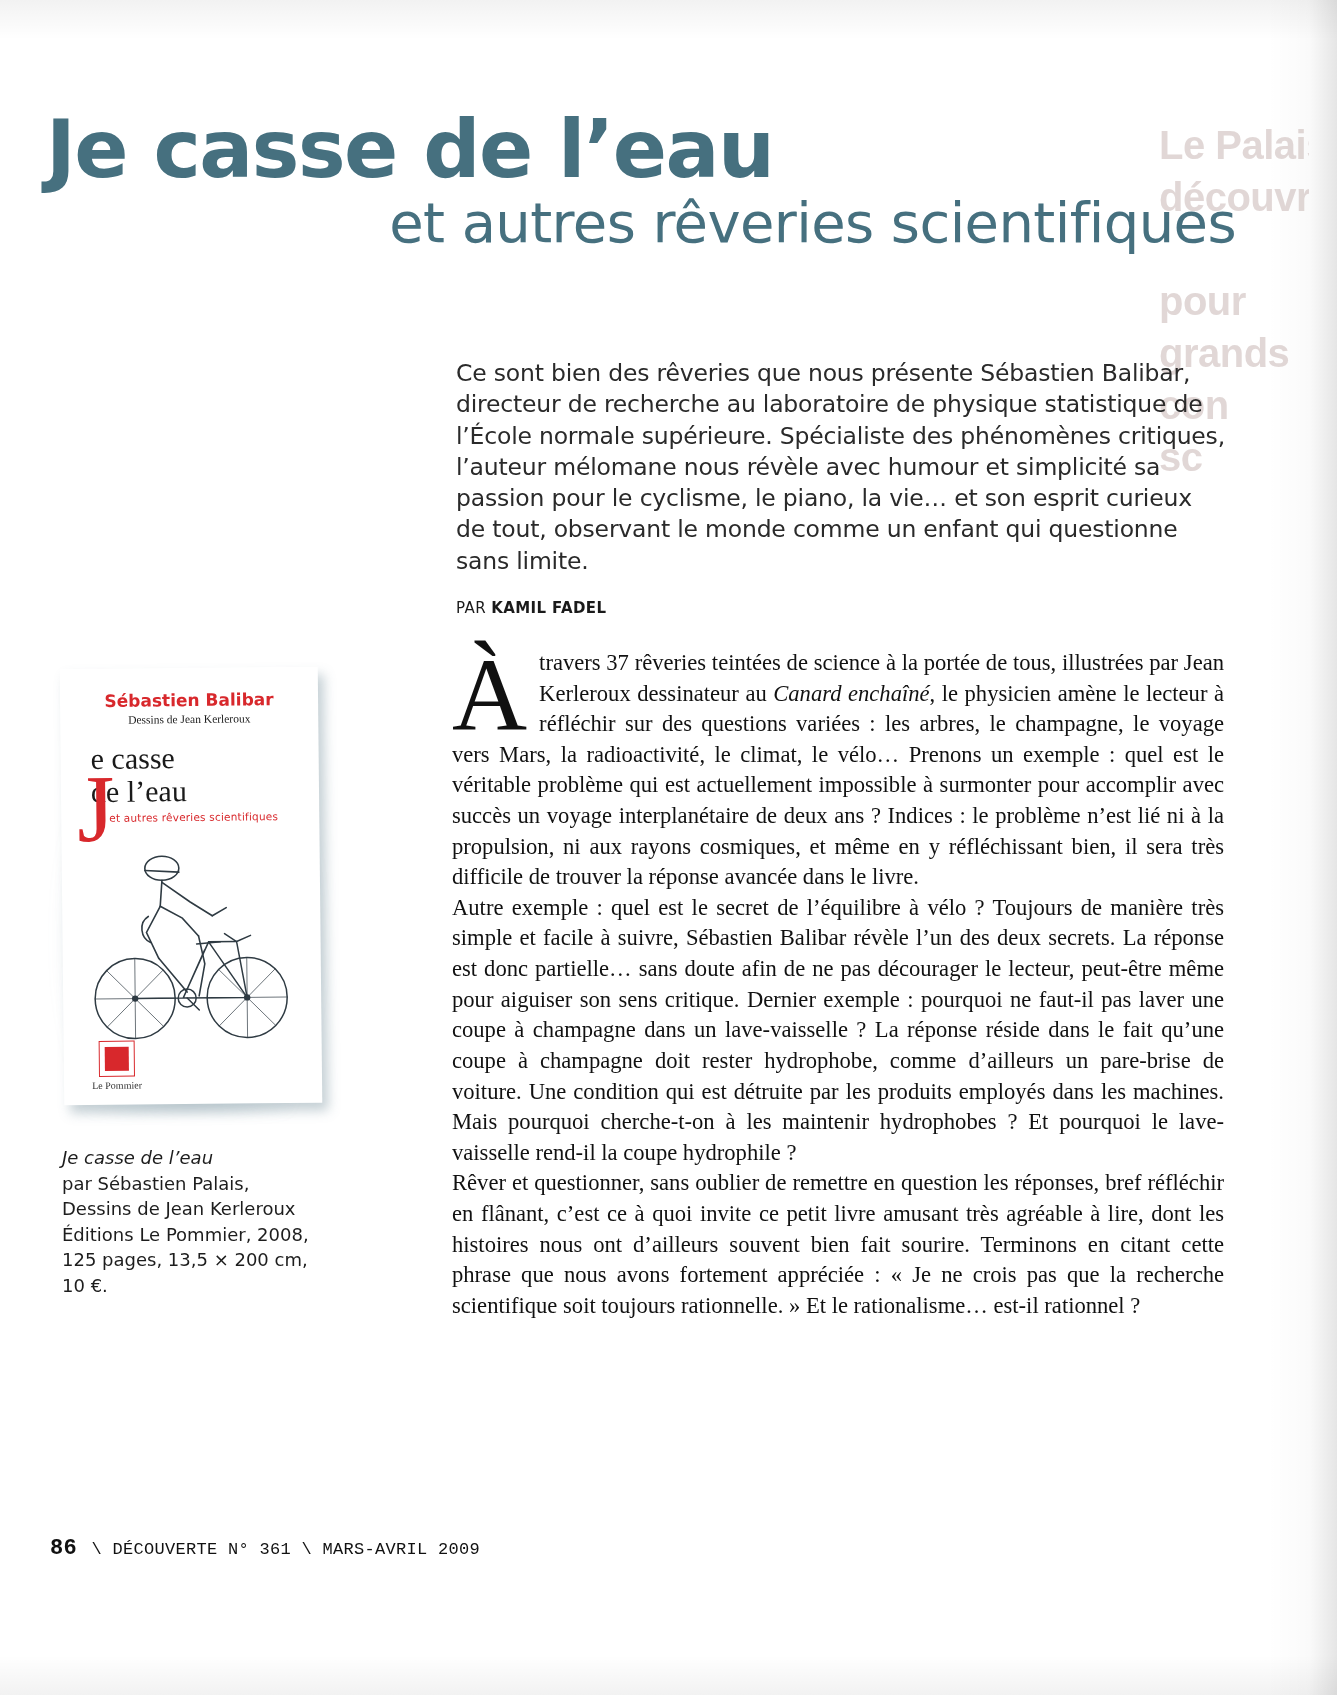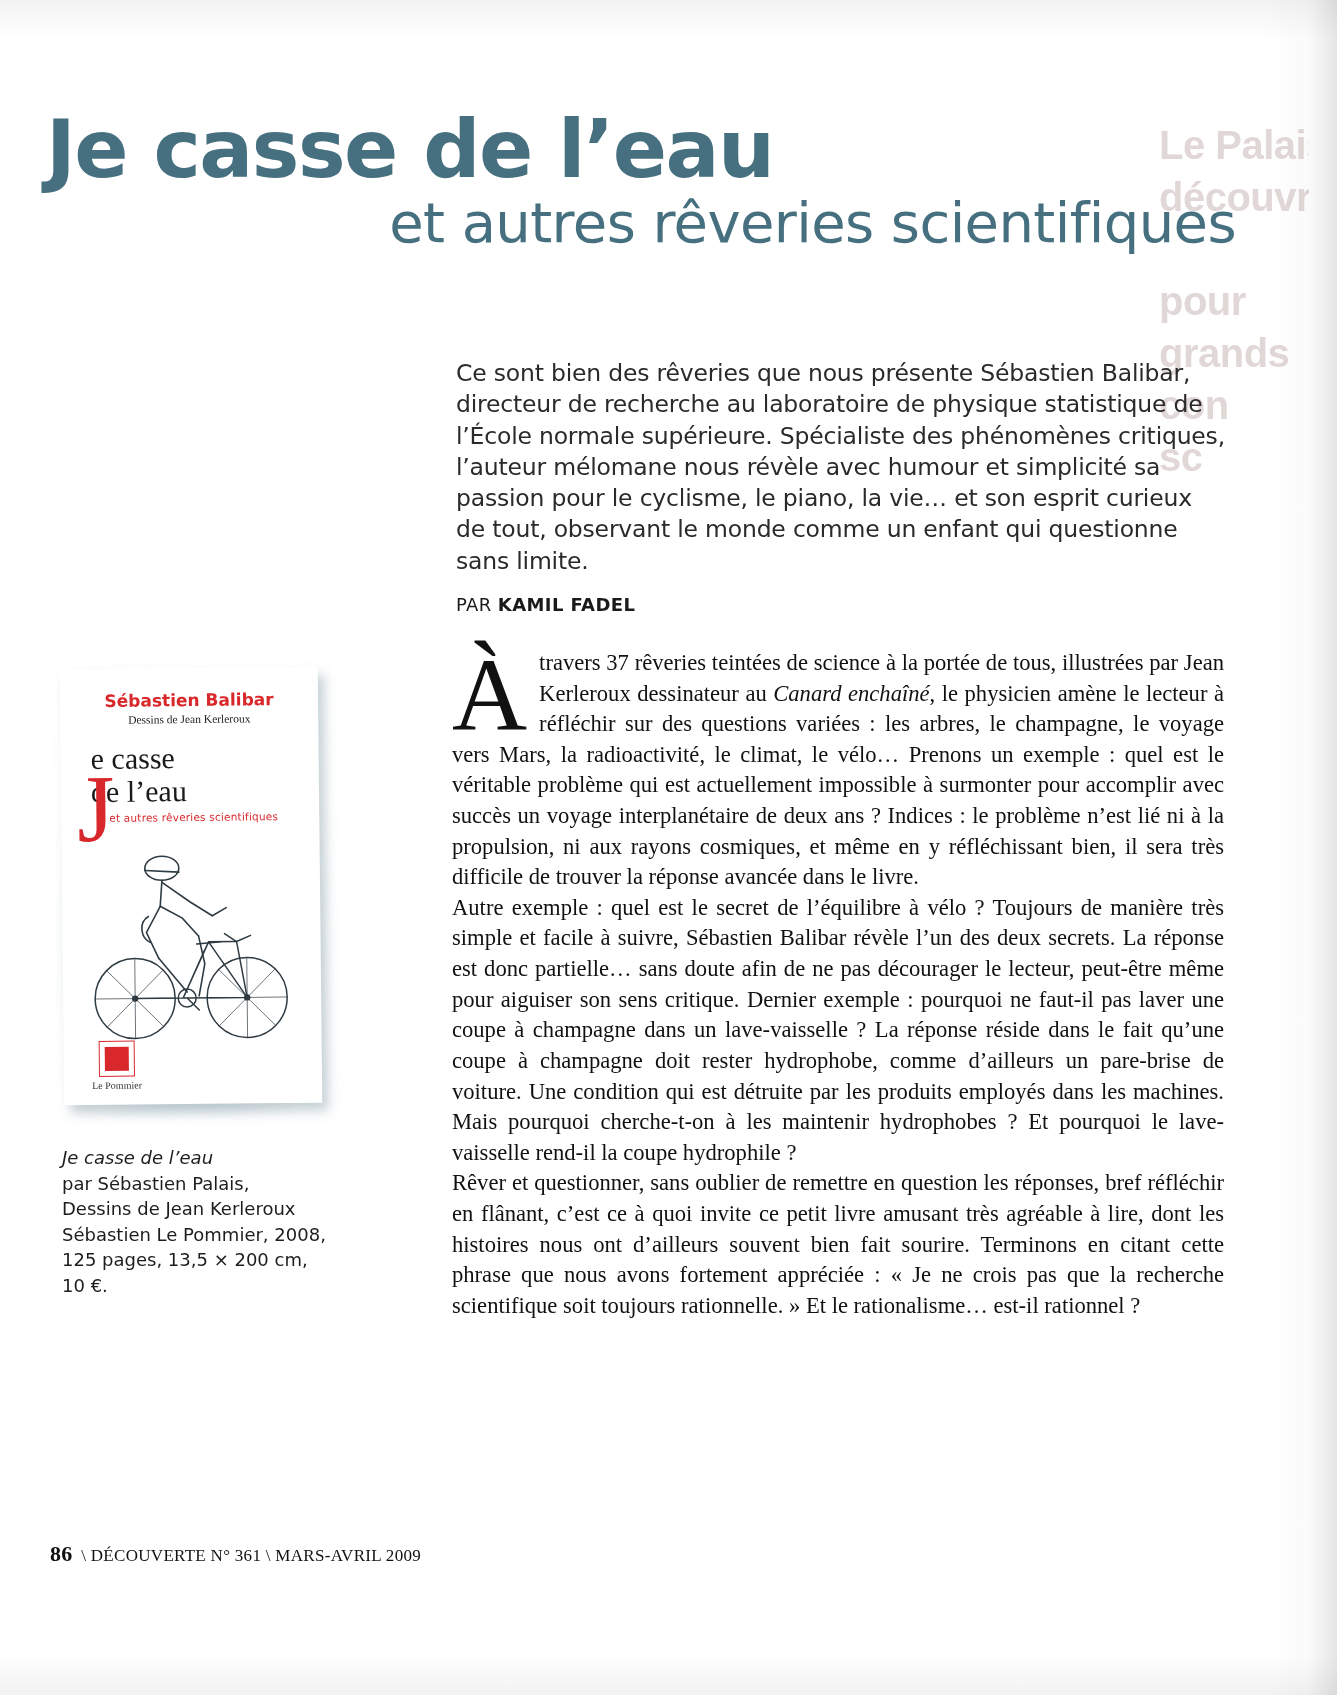--- a/index.html
+++ b/index.html
@@ -78,23 +78,23 @@
     left: 456px;
     top: 358px;
     width: 772px;
     font-family: "DejaVu Sans", sans-serif;
     font-size: 23.5px;
     line-height: 1.33;
     color: #2a2a2a;
     letter-spacing: -0.2px;
   }
   .byline {
-    margin-top: 16px;
-    font-family: "DejaVu Sans", sans-serif;
-    font-size: 18px;
+    margin-top: 22px;
+    font-family: "DejaVu Sans", sans-serif;
+    font-size: 15px;
     letter-spacing: 0.4px;
     color: #1a1a1a;
   }
   .byline .par { font-weight: normal; }
   .byline .author { font-weight: bold; }
 
   
   .body-col {
     position: absolute;
     left: 452px;
@@ -221,22 +221,22 @@
     font-size: 18px;
     line-height: 1.42;
     color: #1d1d1d;
   }
   .caption .ital { font-style: italic; }
 
   
   .footer {
     position: absolute;
     left: 50px;
-    bottom: 128px;
-    font-family: Liberation Serif, serif;
+    bottom: 134px;
+    font-family: Liberation Mono, monospace;
     font-size: 17px;
     letter-spacing: 0.3px;
     color: #111;
   }
   .footer .pageno {
     font-weight: bold;
     font-size: 22px;
     margin-right: 4px;
   }
 </style>
@@ -338,21 +338,21 @@
         <div class="logo"></div>
         <div class="name">Le Pommier</div>
       </div>
     </div>
   </div>
 
   <div class="caption">
     <div class="ital">Je casse de l’eau</div>
     <div>par Sébastien Palais,</div>
     <div>Dessins de Jean Kerleroux</div>
-    <div>Sébastien Le Pommier, 2008,</div>
+    <div>Éditions Le Pommier, 2008,</div>
     <div>125 pages, 13,5 × 200 cm,</div>
     <div>10 €.</div>
   </div>
 
   <div class="footer">
     <span class="pageno">86</span>
     <span>\ DÉCOUVERTE N° 361 \ MARS-AVRIL 2009</span>
   </div>
 
 </div>

